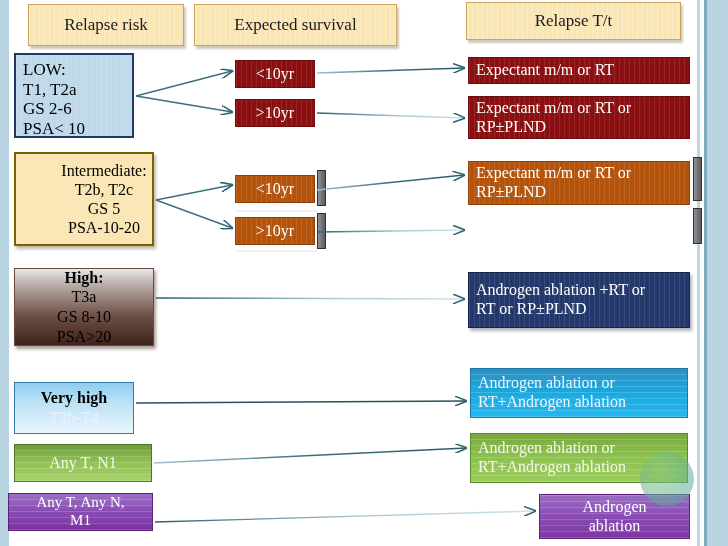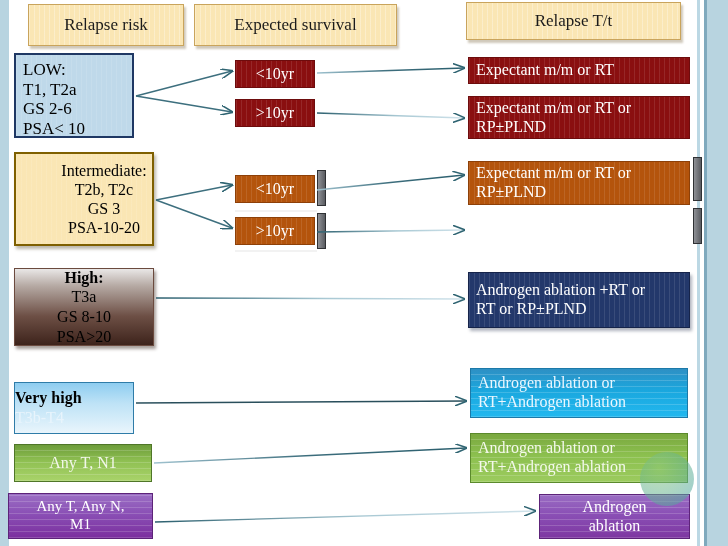--- a/index.html
+++ b/index.html
@@ -67,21 +67,21 @@
     background:linear-gradient(180deg,#e9e7e6 0%,#b6aaa4 22%,#6d4f45 62%,#3d231b 100%);
     border:1px solid #6b4a3e;
     color:#000;font-size:16px;line-height:1.22;
     align-items:center;justify-content:center;text-align:center;
     box-shadow:2px 3px 3px rgba(60,40,30,0.45);
   }
   .risk-vhigh{
     background:linear-gradient(180deg,#8ecdf0 0%,#bde2f6 40%,#e9f5fc 100%);
     border:1px solid #2f7ca8;
     color:#000;font-size:16px;line-height:1.22;
-    align-items:center;justify-content:center;text-align:left;
+    align-items:center;justify-content:center;text-align:center;
   }
   .risk-n1{
     background:linear-gradient(180deg,#6d9c3a 0%,#8fc052 45%,#a9d36a 100%);
     border:1px solid #4f7628;
     color:#f2f7ea;font-size:16px;
     align-items:center;justify-content:center;text-align:center;
   }
   .risk-m1{
     background:linear-gradient(180deg,#9b6fc4 0%,#8a4fb5 45%,#7b2f9e 100%);
     border:1px solid #5d2379;
@@ -163,21 +163,21 @@
       <div>T1, T2a</div>
       <div>GS 2-6</div>
       <div>PSA&lt; 10</div>
     </div>
   </div>
 
   <div class="box risk-int vstripe" style="left:14px;top:152px;width:140px;height:94px;">
     <div class="txt">
       <div>Intermediate:</div>
       <div>T2b, T2c</div>
-      <div>GS 3</div>
+      <div>GS 5</div>
       <div>PSA-10-20</div>
     </div>
   </div>
 
   <div class="box risk-high" style="left:14px;top:268px;width:140px;height:78px;">
     <div class="txt">
       <div style="font-weight:bold;">High:</div>
       <div>T3a</div>
       <div>GS 8-10</div>
       <div>PSA&gt;20</div>
@@ -188,21 +188,21 @@
     <div class="txt">
       <div style="font-weight:bold;">Very high</div>
       <div style="color:#e8f4fc;">T3b-T4</div>
     </div>
   </div>
 
   <div class="box risk-n1 hstripe" style="left:14px;top:444px;width:138px;height:38px;">
     <div class="txt">Any T, N1</div>
   </div>
 
-  <div class="box risk-m1 hstripe" style="left:8px;top:493px;width:145px;height:46px;">
+  <div class="box risk-m1 hstripe" style="left:8px;top:493px;width:145px;height:38px;">
     <div class="txt">
       <div>Any T, Any N,</div>
       <div>M1</div>
     </div>
   </div>
 
   <div class="box surv-red vstripe" style="left:235px;top:60px;width:80px;height:28px;">
     <div class="txt" style="text-align:center;">&lt;10yr</div>
   </div>
 

